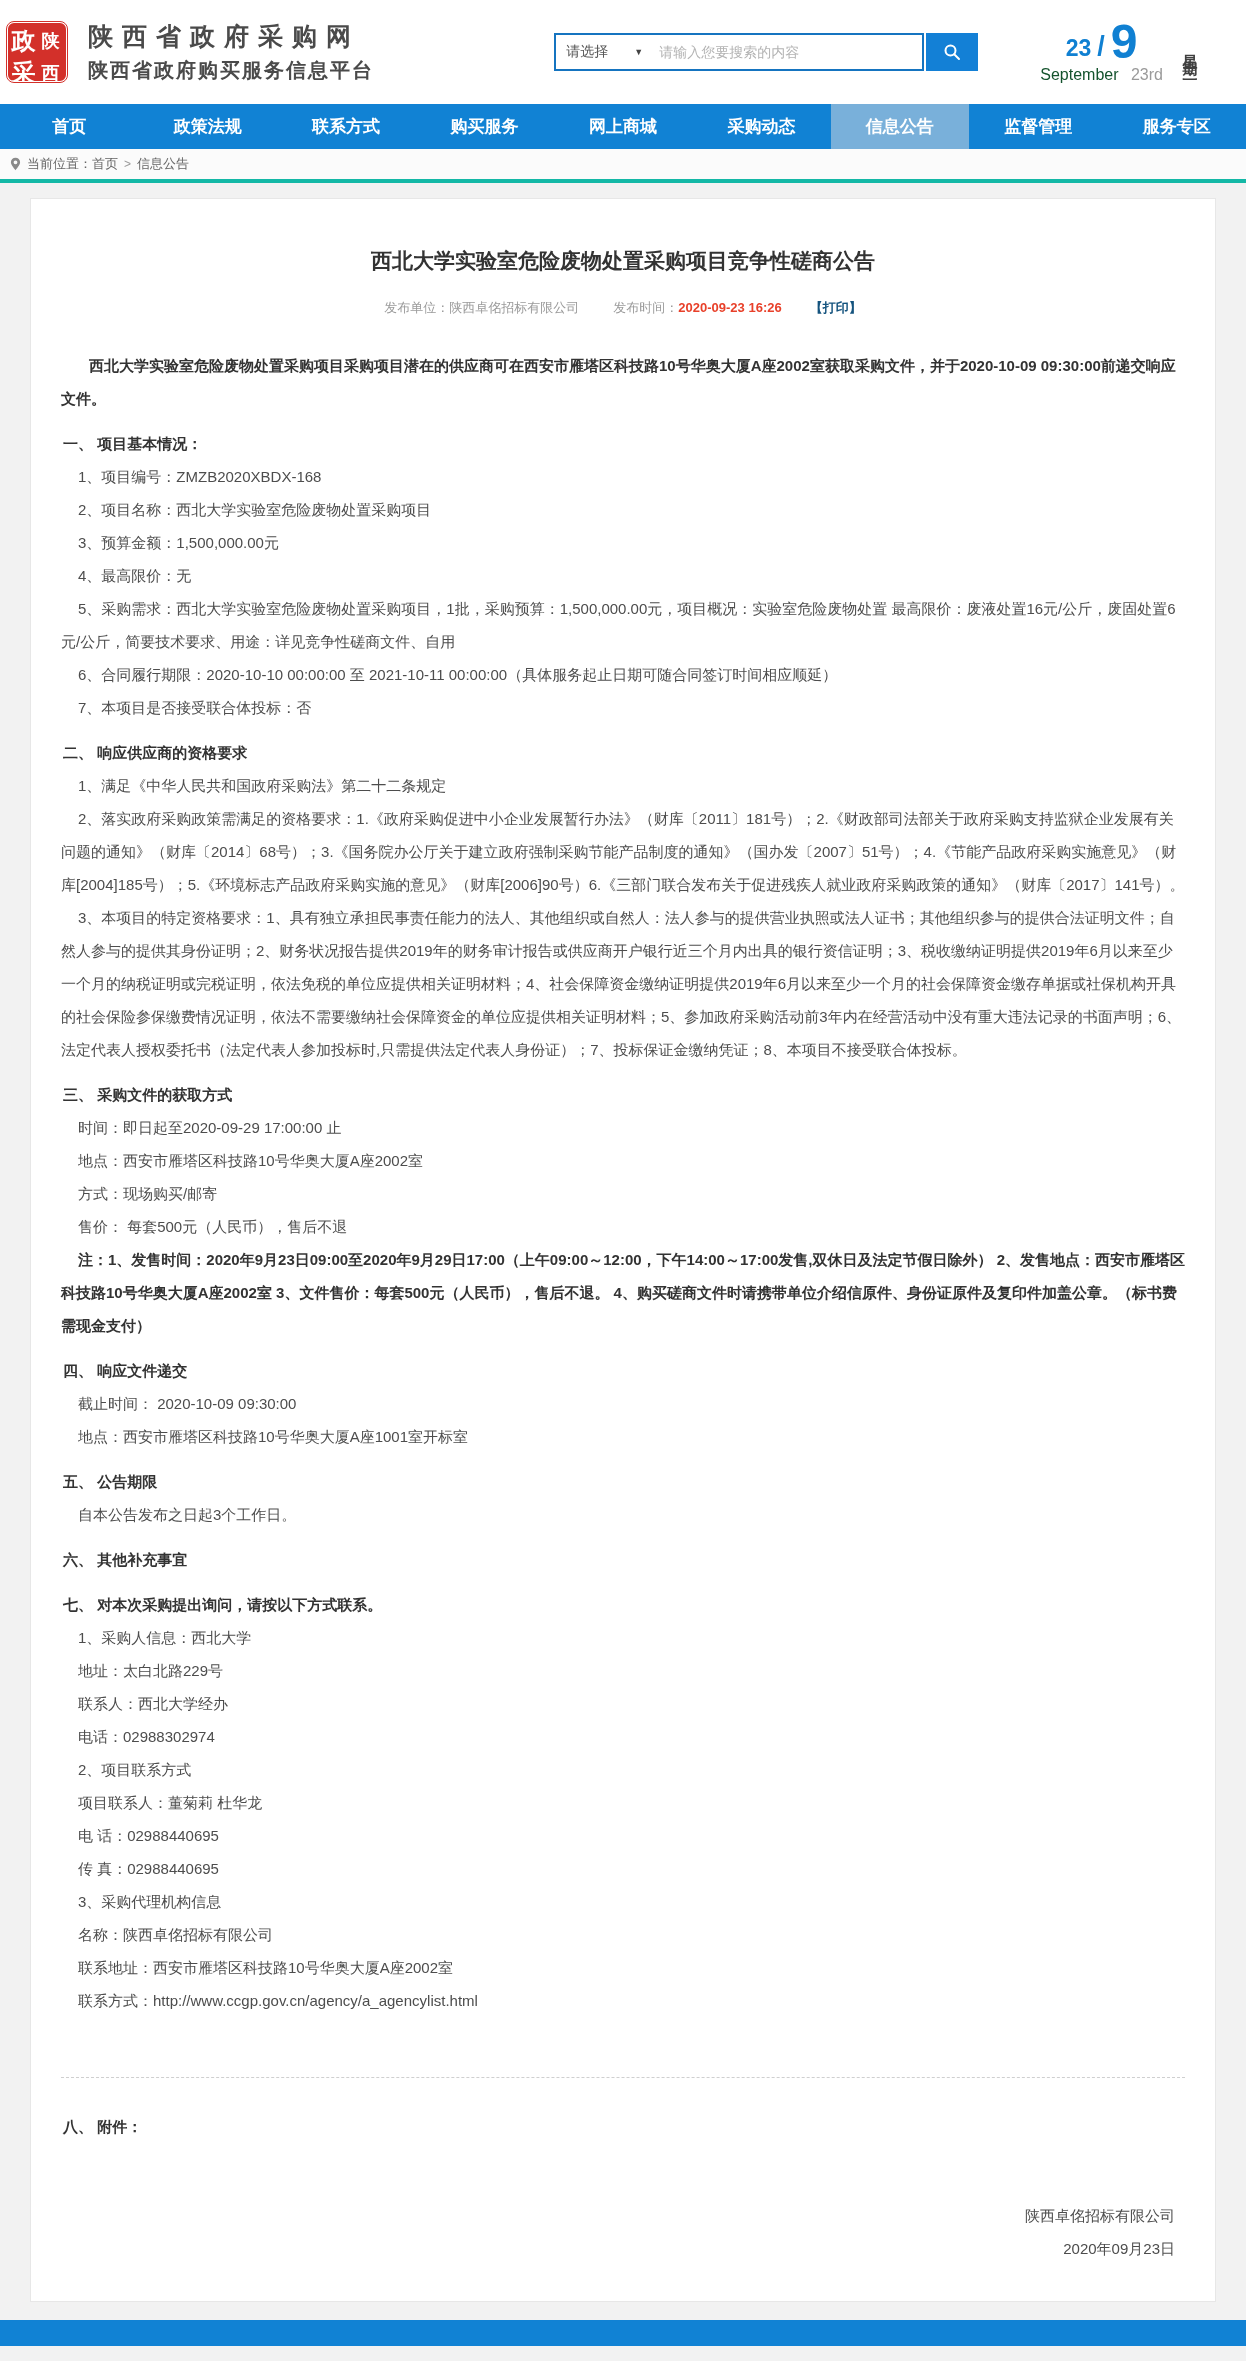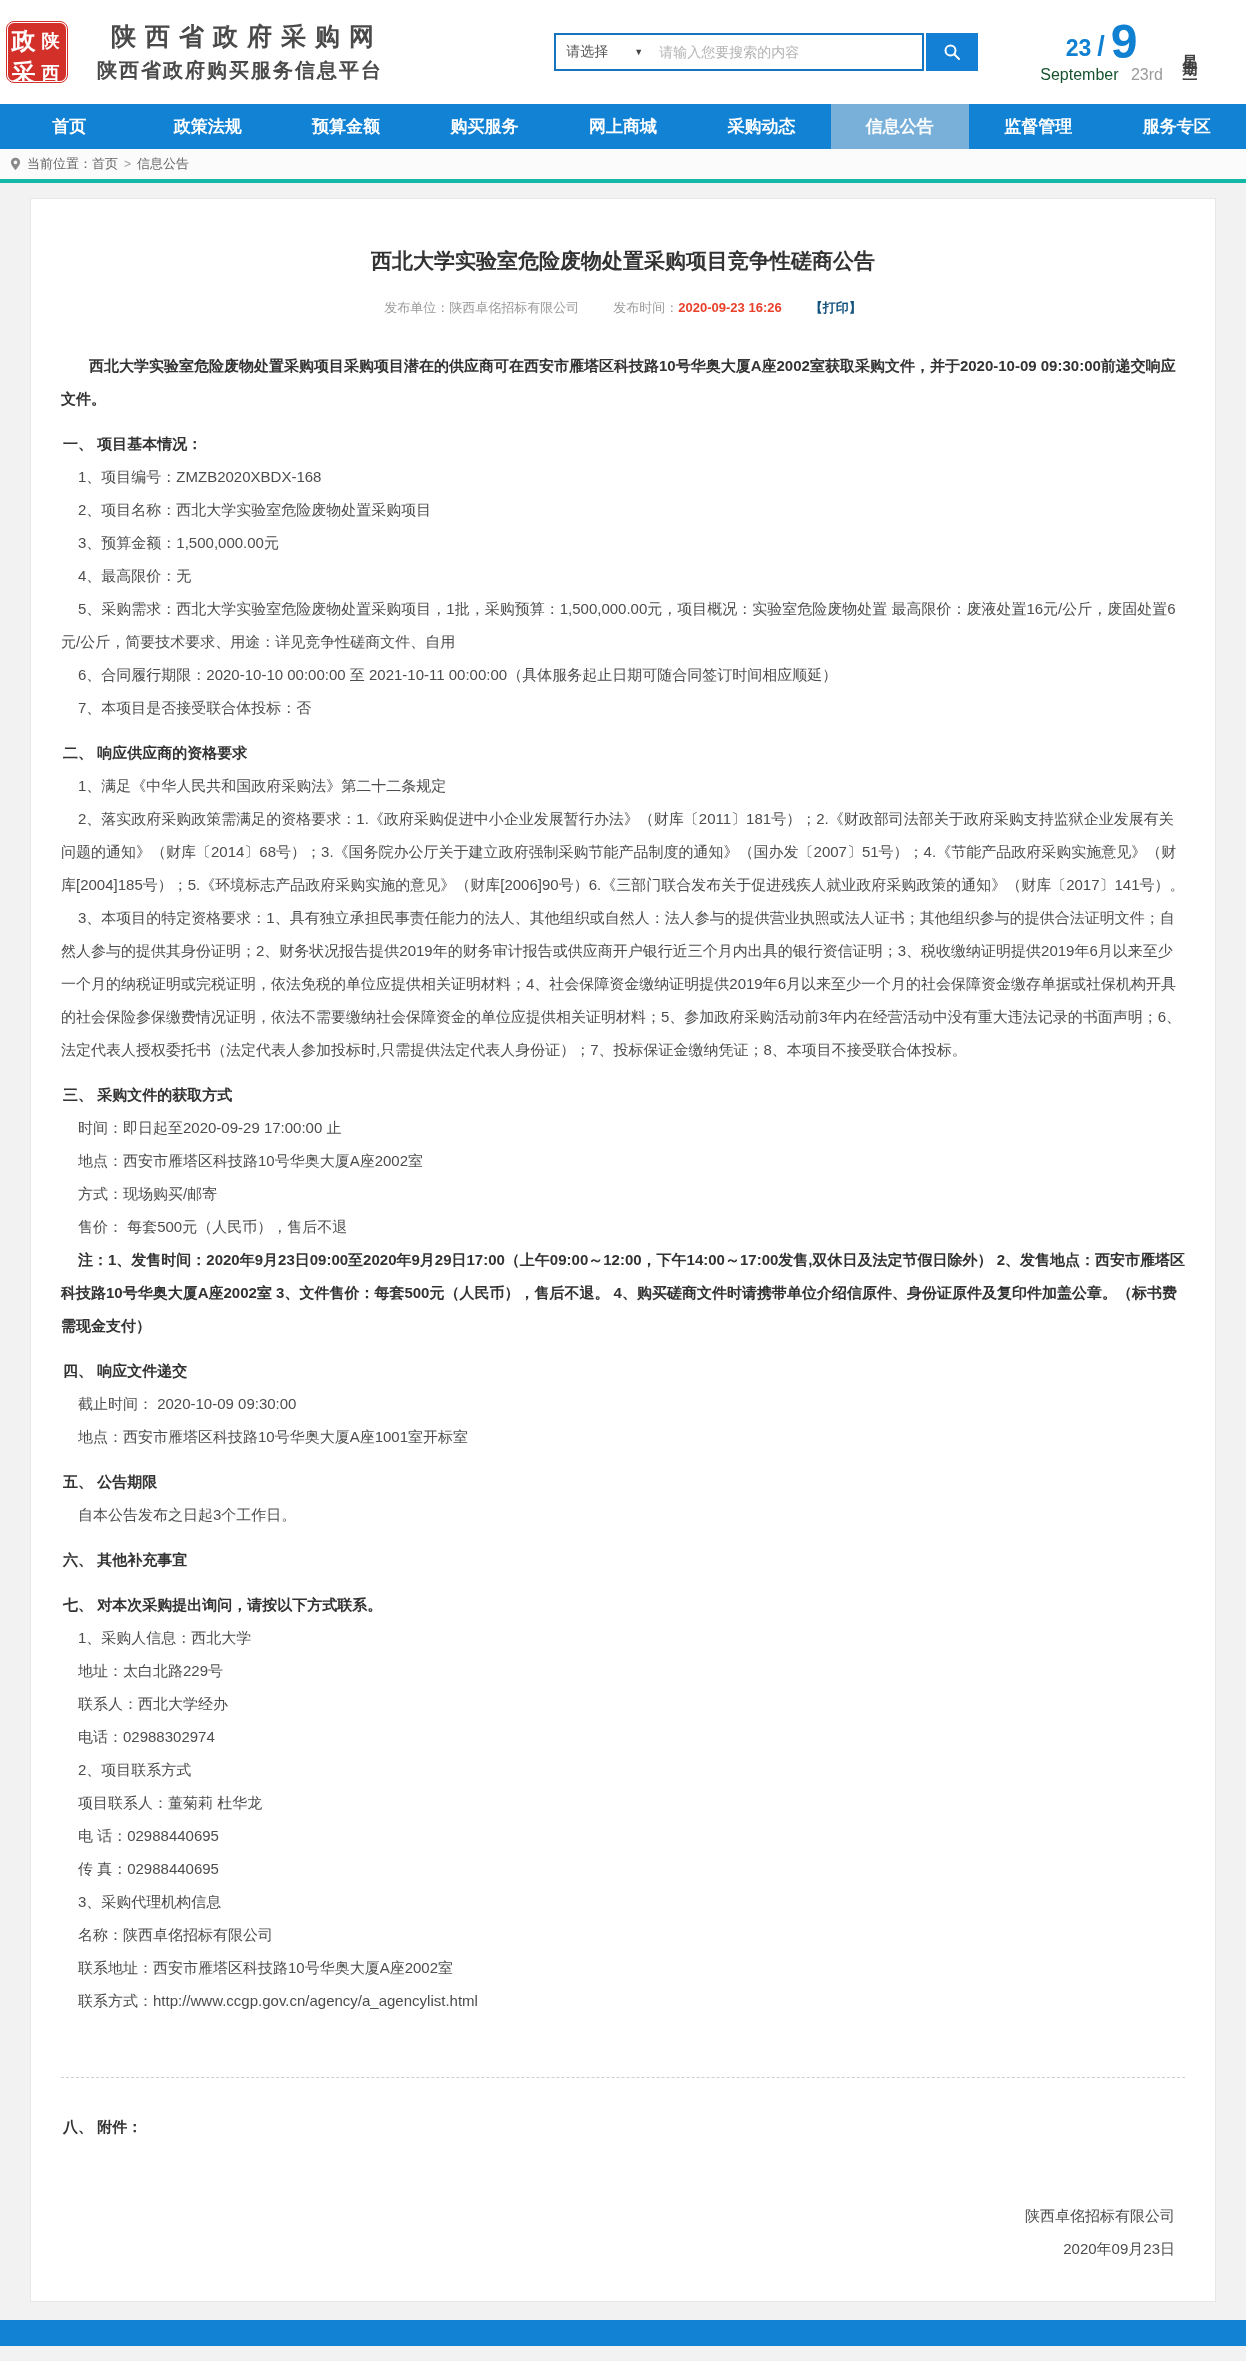--- a/index.html
+++ b/index.html
@@ -18,21 +18,21 @@
   .logo {
     width: 58px; height: 58px; background: #d3302a; border-radius: 6px;
     display: grid; grid-template-columns: 1fr 1fr; grid-template-rows: 1fr 1fr;
     border: 2px solid #d3302a; outline: 1px solid #d3302a; outline-offset: 1px;
     color: #fff; font-weight: 700; text-align: center; flex: 0 0 auto;
     cursor: pointer;
   }
   .logo span { display: flex; align-items: center; justify-content: center; }
   .logo .big { font-size: 24px; }
   .logo .small { font-size: 18px; }
-  .site-titles { margin-left: 31px; text-align: right; }
+  .site-titles { margin-left: 22px; }
   .site-title { font-size: 25px; font-weight: 700; color: #4a4a4a; letter-spacing: 9px; }
   .site-subtitle { font-size: 20px; font-weight: 700; color: #4a4a4a; letter-spacing: 2px; margin-top: 4px; }
   .search-wrap { margin-left: auto; display: flex; align-items: center; height: 38px; }
   .search-box {
     display: flex; align-items: center; width: 370px; height: 38px;
     border: 2px solid #1574c0; background: #fff; padding: 0 10px;
   }
   .search-select {
     display: flex; align-items: center; gap: 26px;
     font-size: 14px; color: #555; cursor: pointer; padding-right: 16px; flex: 0 0 auto;
@@ -149,21 +149,21 @@
       </div>
     </div>
     <div class="weekday">星期三</div>
   </div>
 </div>
 
 <div class="nav">
 
 <a class="nav-item">首页</a>
     <a class="nav-item">政策法规</a>
-    <a class="nav-item">预算金额</a>
+    <a class="nav-item">联系方式</a>
     <a class="nav-item">购买服务</a>
     <a class="nav-item">网上商城</a>
     <a class="nav-item">采购动态</a>
     <a class="nav-item active">信息公告</a>
     <a class="nav-item">监督管理</a>
     <a class="nav-item">服务专区</a>
   </div>
 
 <div class="breadcrumb-bar">
   <span class="pin-icon">

